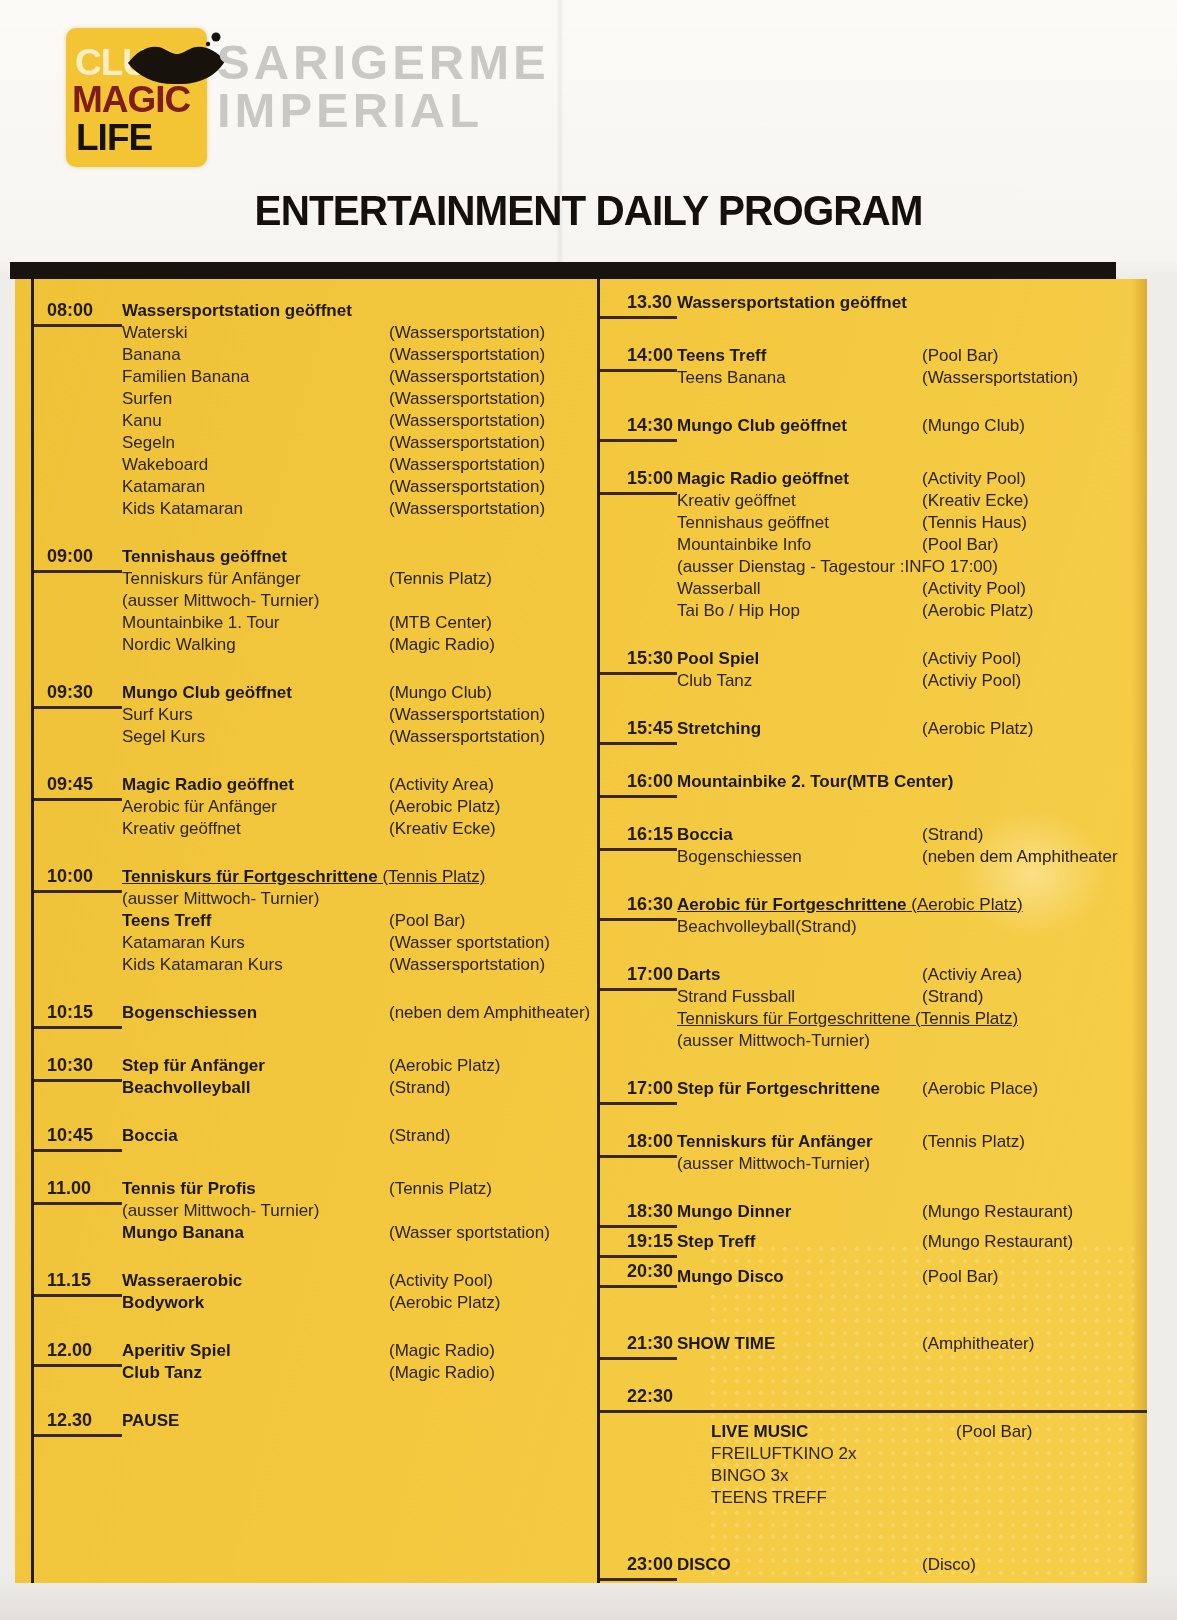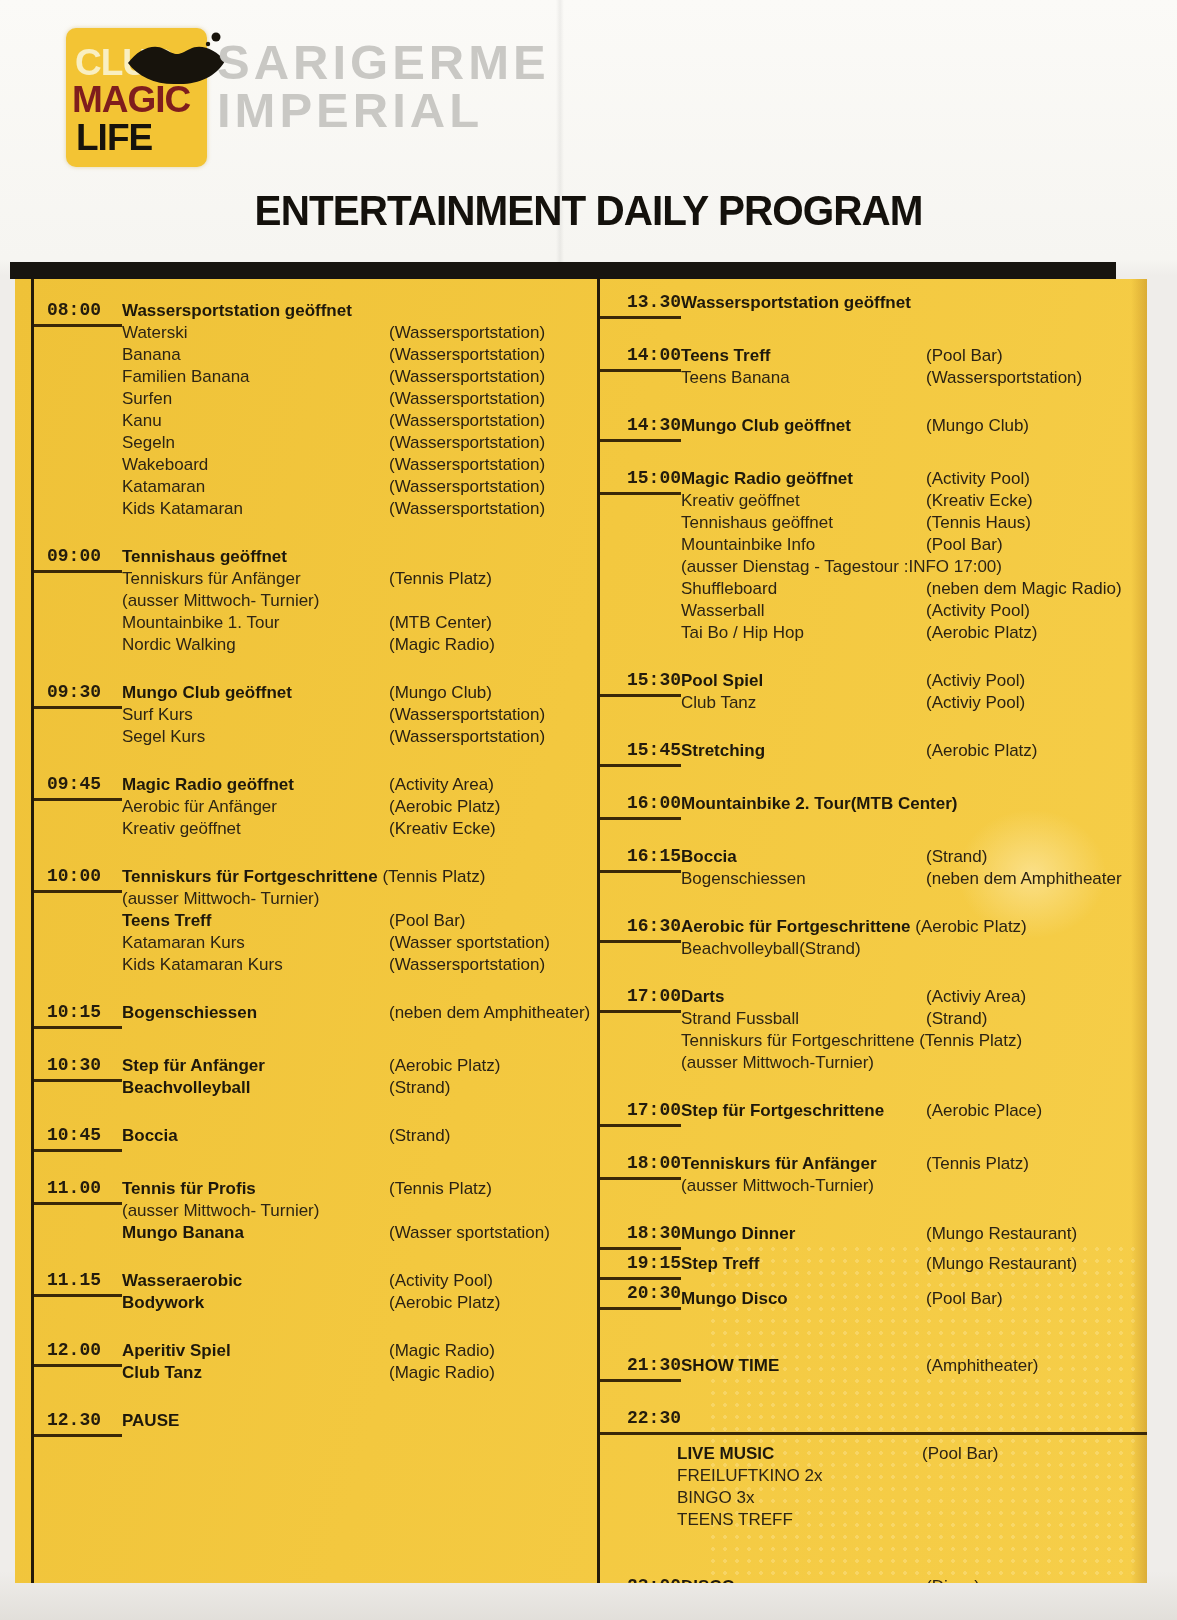--- a/index.html
+++ b/index.html
@@ -40,31 +40,31 @@
   .rule-left{left:16px;}
   .rule-mid{left:582px;}
   
   .col{position:absolute;}
   .col-left{left:19px;top:21px;width:558px;}
   .col-right{left:585px;top:13px;width:558px;}
   .sec{display:flex;align-items:flex-start;margin-bottom:26px;}
   .sec.gap-tight{margin-bottom:3px;}
   .sec.gap-wide{margin-bottom:45px;align-items:flex-end;}
   .sec.drop{display:block;}
-  .sec.drop .entries{margin-left:77px;margin-top:8px;}
+  .sec.drop .entries{margin-left:111px;margin-top:8px;}
   .time{flex:0 0 88px;box-sizing:border-box;font-size:18px;font-weight:bold;color:#241c0d;
-    padding:0 0 3px 13px;border-bottom:3px solid #3a2808;line-height:21px;font-family:Liberation Mono, monospace;}
+    padding:0 0 3px 13px;border-bottom:3px solid #3a2808;line-height:21px;}
   .col-right .time{flex:0 0 77px;padding-left:27px;}
   .entries{flex:1;min-width:0;}
   .row{display:flex;line-height:22px;font-size:17px;color:#2e2514;white-space:nowrap;}
   .e-name{flex:0 0 267px;overflow:visible;}
   .col-right .e-name{flex-basis:245px;}
   .e-name.b{font-weight:bold;color:#1e180b;}
   .e-loc{color:#2b2213;}
-  .row.inline{display:block;}
+  .row.inline{display:block;text-decoration:underline;}
   .row.inline .e-name,.row.inline .e-loc{display:inline;flex:none;}
 </style>
 </head>
 <body>
 
 <div class="crease"></div>
 
 <div class="logo-box">
   <span class="logo-club">CLUB</span>
   <svg class="logo-lips" viewBox="0 0 106 62">
@@ -343,24 +343,20 @@
             <span class="e-loc">(Tennis Haus)</span>
           </div>
           <div class="row">
             <span class="e-name">Mountainbike Info</span>
             <span class="e-loc">(Pool Bar)</span>
           </div>
           <div class="row">
             <span class="e-name">(ausser Dienstag - Tagestour :INFO 17:00)</span>
           </div>
           <div class="row">
-            <span class="e-name">Shuffleboard</span>
-            <span class="e-loc">(neben dem Magic Radio)</span>
-          </div>
-          <div class="row">
             <span class="e-name">Wasserball</span>
             <span class="e-loc">(Activity Pool)</span>
           </div>
           <div class="row">
             <span class="e-name">Tai Bo / Hip Hop</span>
             <span class="e-loc">(Aerobic Platz)</span>
           </div>
         </div>
       </div>
       <div class="sec">

